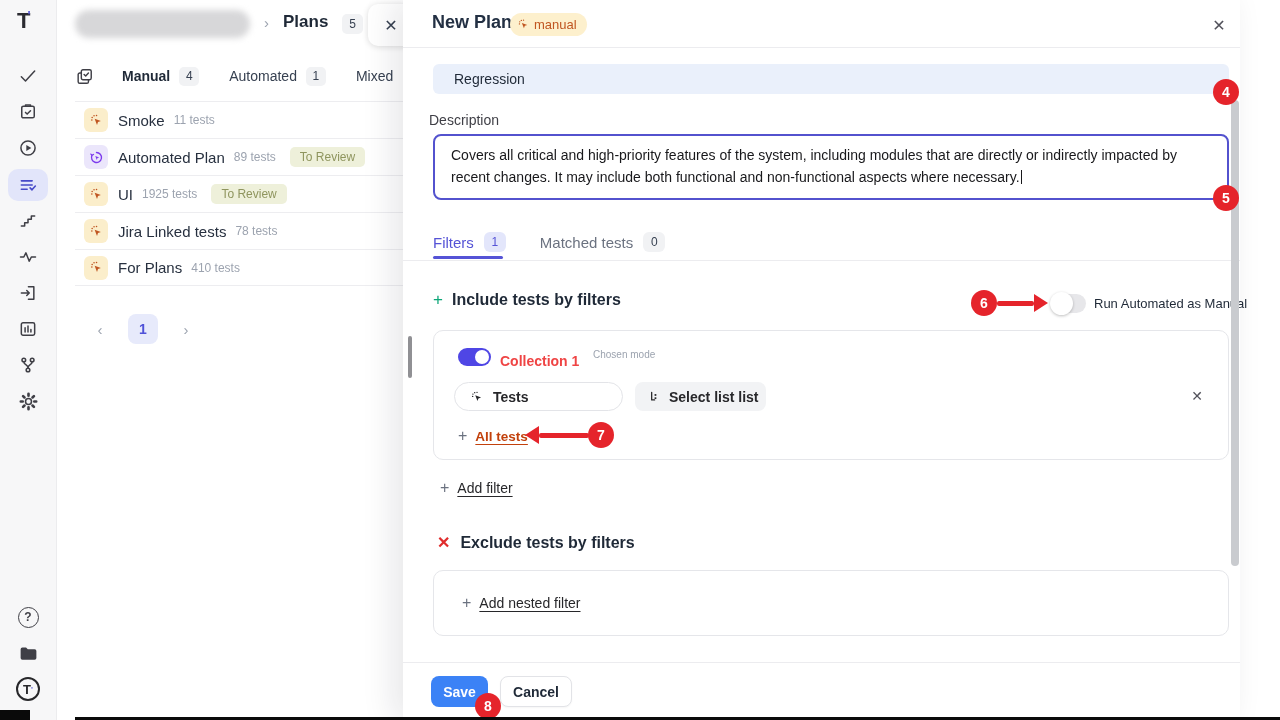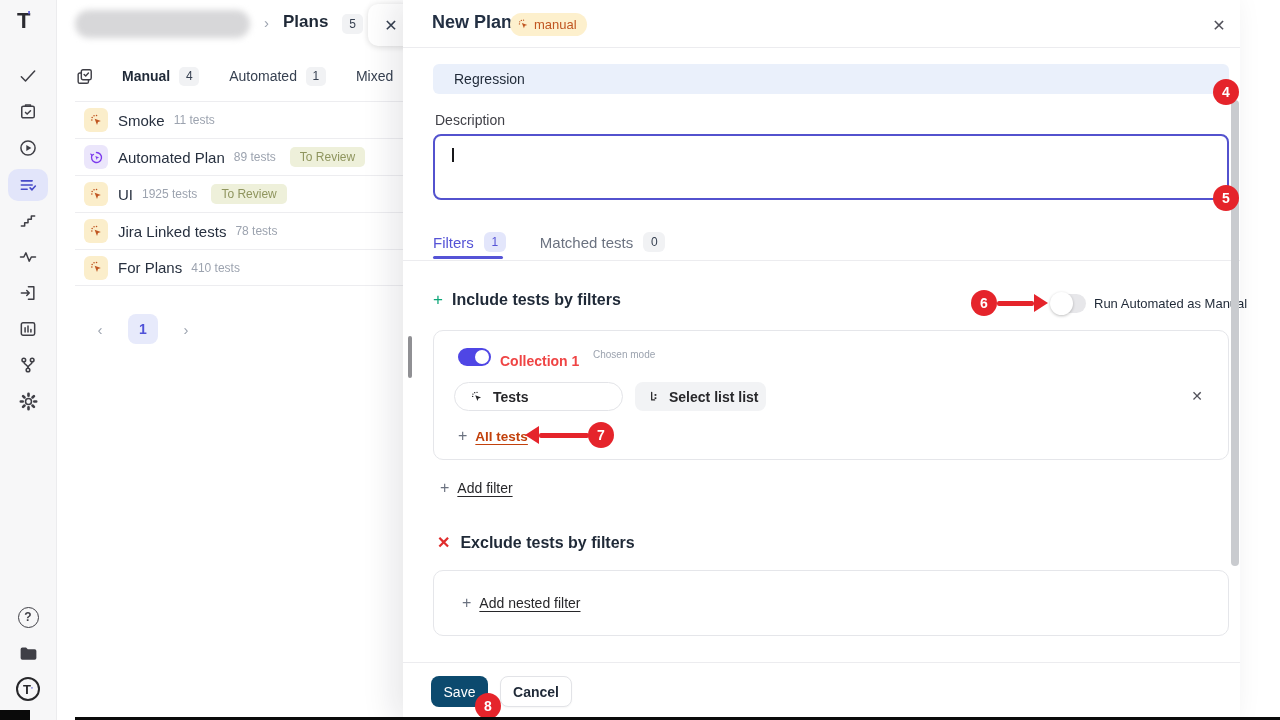--- a/index.html
+++ b/index.html
@@ -53,21 +53,21 @@
 
   
   .modal { position:absolute; left:403px; top:0; width:837px; height:720px; background:#fff; box-shadow:-10px 0 30px rgba(15,23,42,.10); z-index:10; }
   .modal-header { position:absolute; left:0; top:0; width:100%; height:48px; border-bottom:1px solid #ececef; }
   .modal-title { position:absolute; left:29px; top:12px; font-size:18px; font-weight:700; color:#233043; }
   .type-badge { position:absolute; left:107px; top:13px; height:23px; padding:0 10px 0 7px; background:#fdf0cd; border-radius:12px; display:flex; align-items:center; font-size:13px; color:#c05621; font-weight:500; }
   .type-badge svg { margin-right:4px; }
   .modal-close { position:absolute; left:804px; top:13px; width:24px; height:24px; font-size:16px; color:#52525b; display:flex; align-items:center; justify-content:center; cursor:pointer; }
 
   .name-field { position:absolute; left:30px; top:64px; width:796px; height:30px; background:#eaf0fb; border-radius:6px; display:flex; align-items:center; padding:0 21px; font-size:14px; color:#1f2937; }
-  .desc-label { position:absolute; left:32px; top:112px; font-size:14px; font-weight:500; color:#3f3f46; }
+  .desc-label { position:absolute; left:26px; top:112px; font-size:14px; font-weight:500; color:#3f3f46; }
   .desc-box { position:absolute; left:30px; top:134px; width:796px; height:66px; border:2px solid #5352ce; border-radius:8px; padding:9px 16px; font-size:14px; line-height:1.55; color:#18181b; }
   .caret { display:inline-block; width:1.5px; height:14px; background:#18181b; vertical-align:-2px; margin-left:1px; }
 
   .mtabs { position:absolute; left:30px; top:232px; display:flex; align-items:center; }
   .mtab { display:flex; align-items:center; margin-right:34px; font-size:15px; cursor:pointer; }
   .mtab.active { color:#5553d6; font-weight:500; }
   .mtab.inactive { color:#6b7280; }
   .mtab .pill { margin-left:10px; min-width:22px; height:20px; padding:0 6px; border-radius:6px; font-size:12px; display:flex; align-items:center; justify-content:center; }
   .pill-indigo { background:#e3e6fb; color:#5553d6; }
   .pill-gray { background:#f1f2f4; color:#374151; }
@@ -99,21 +99,21 @@
   .addfilter-row { position:absolute; left:37px; top:479px; display:flex; align-items:center; }
   .link-underline-lg { font-size:14px; font-weight:500; color:#27272a; text-decoration:underline; text-underline-offset:3px; cursor:pointer; }
 
   .exclude-row { position:absolute; left:34px; top:533px; display:flex; align-items:center; }
   .x-red { color:#e02d2d; font-size:16px; font-weight:700; margin-right:10px; }
 
   .exclude-card { position:absolute; left:30px; top:570px; width:796px; height:66px; border:1px solid #e5e6ea; border-radius:10px; }
   .nested-row { position:absolute; left:28px; top:23px; display:flex; align-items:center; }
 
   .footer-divider { position:absolute; left:0; top:662px; width:837px; height:1px; background:#ececef; }
-  .save-btn { position:absolute; left:28px; top:676px; width:57px; height:31px; background:#0c4a6e; border-radius:8px; border:none; color:#ffffff; font-size:14px; font-weight:400; font-family:inherit; cursor:pointer; }
+  .save-btn { position:absolute; left:28px; top:676px; width:57px; height:31px; background:#3b82f6; border-radius:8px; border:none; color:#ffffff; font-size:14px; font-weight:700; font-family:inherit; cursor:pointer; }
   .cancel-btn { position:absolute; left:97px; top:676px; width:72px; height:31px; background:#fff; border:1px solid #e2e3e7; border-radius:8px; color:#1f2937; font-size:14px; font-weight:600; font-family:inherit; cursor:pointer; box-shadow:0 1px 2px rgba(0,0,0,.04); }
 
   .modal-scrollbar { position:absolute; left:828px; top:100px; width:8px; height:466px; background:#c9cbcf; border-radius:4px; z-index:15; }
 
   
   .ann { position:absolute; width:26px; height:26px; background:#e5242b; border-radius:50%; color:#fff; font-size:14px; font-weight:700; display:flex; align-items:center; justify-content:center; z-index:40; }
   .ann-line { position:absolute; height:5px; background:#e5242b; border-radius:2px; z-index:40; }
   .ann-head-right { position:absolute; width:0; height:0; border-top:9px solid transparent; border-bottom:9px solid transparent; border-left:14px solid #e5242b; z-index:40; }
   .ann-head-left { position:absolute; width:0; height:0; border-top:9px solid transparent; border-bottom:9px solid transparent; border-right:14px solid #e5242b; z-index:40; }
 
@@ -326,21 +326,21 @@
       <span class="modal-close">
           <span>✕</span>
         </span>
     </div>
 
     <div class="name-field">
         <span>Regression</span>
       </div>
 
     <div class="desc-label">Description</div>
-    <div class="desc-box"><span class="caret"></span></div>
+    <div class="desc-box"><span>Covers all critical and high-priority features of the system, including modules that are directly or indirectly impacted by recent changes. It may include both functional and non-functional aspects where necessary.</span><span class="caret"></span></div>
 
     <div class="mtabs">
       <span class="mtab active">
           <span>Filters</span>
           <span class="pill pill-indigo">1</span>
         </span>
       <span class="mtab inactive">
           <span>Matched tests</span>
           <span class="pill pill-gray">0</span>
         </span>

